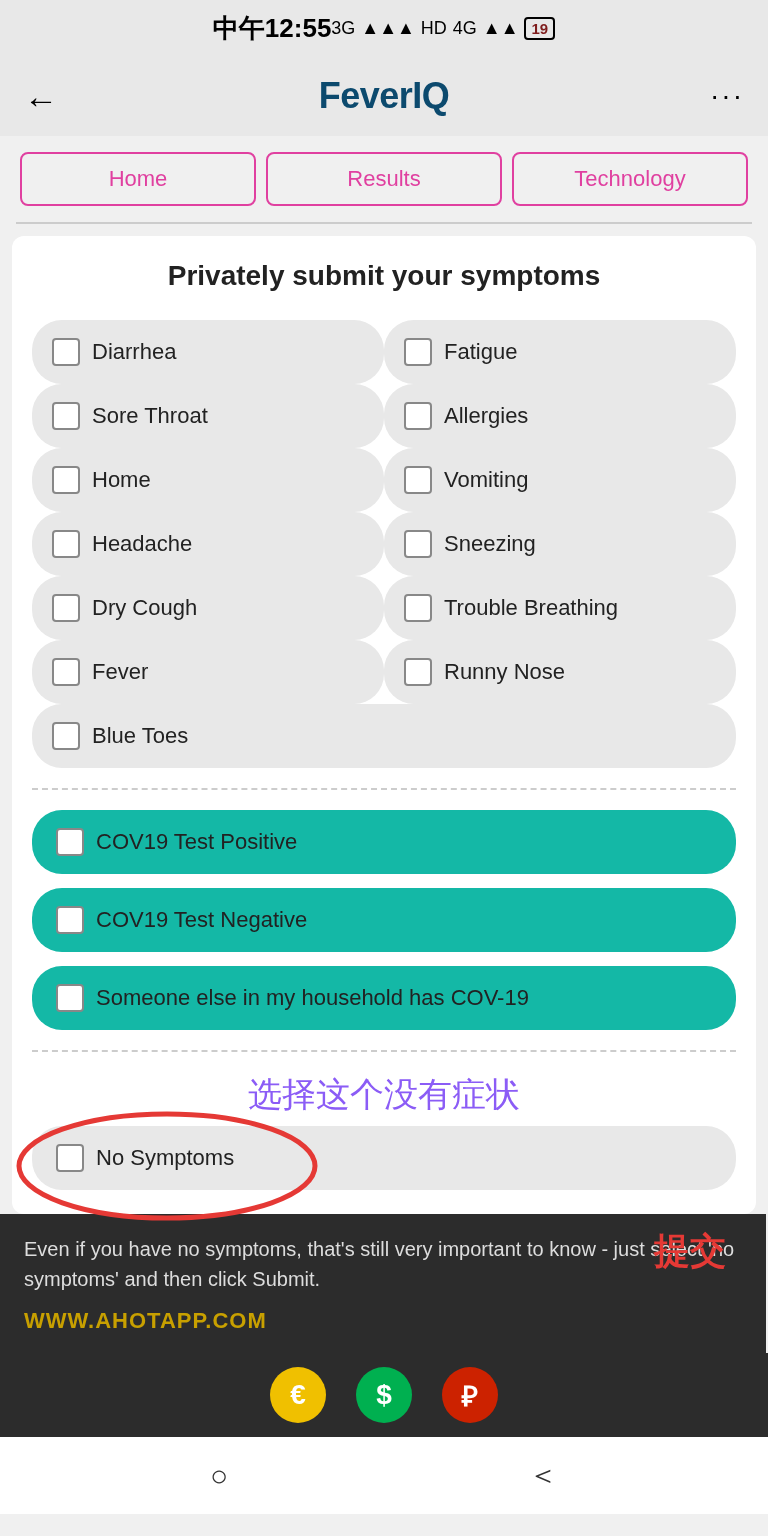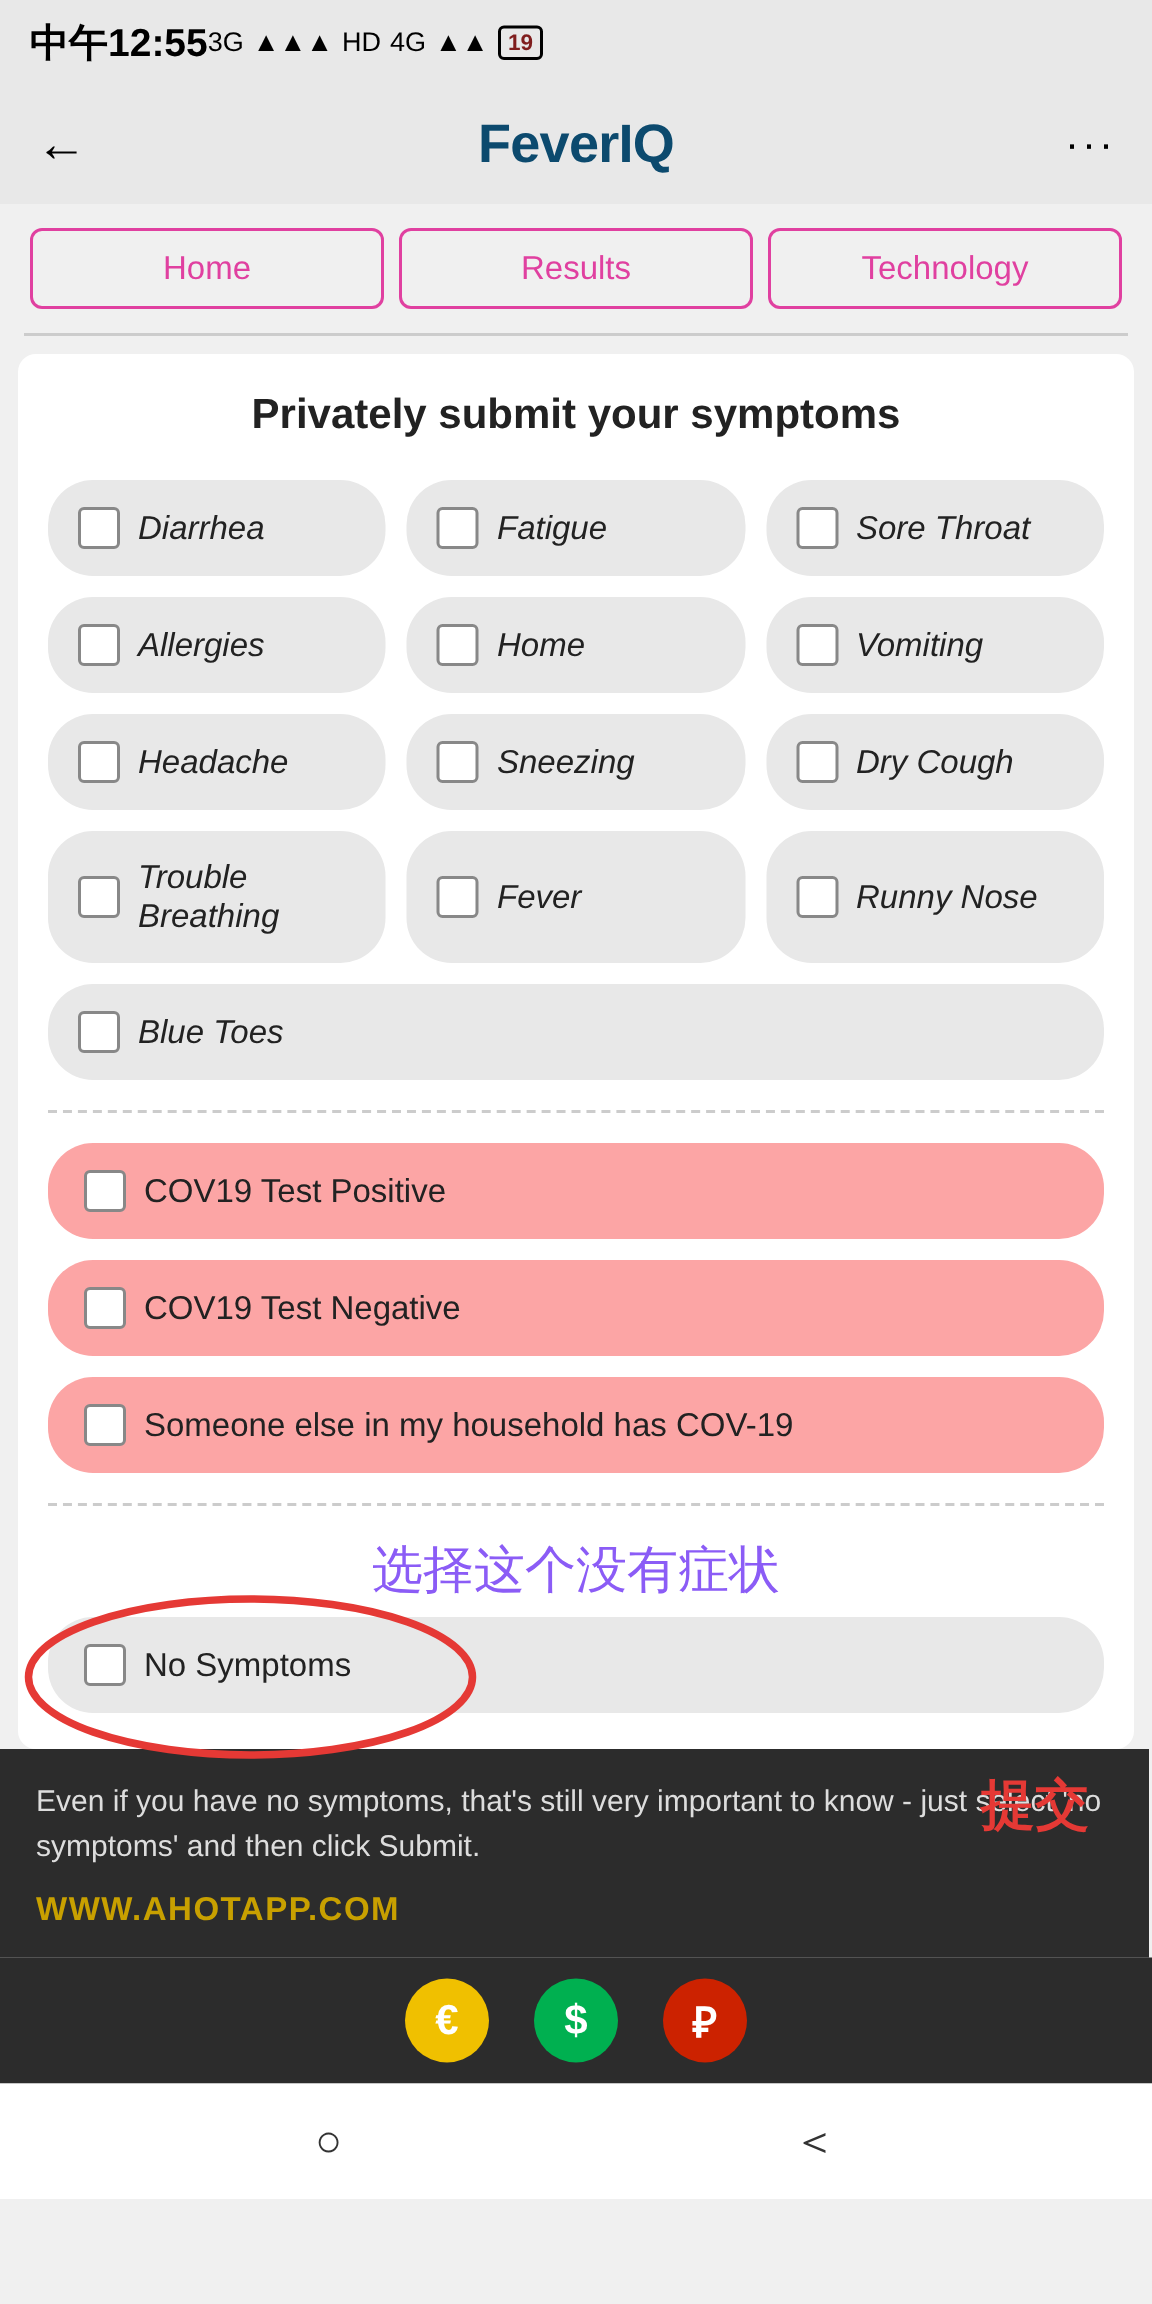--- a/index.html
+++ b/index.html
@@ -9,21 +9,21 @@
       min-height: 1536px;
       font-family: -apple-system, BlinkMacSystemFont, 'Helvetica Neue', Arial, sans-serif;
       background: #f0f0f0;
       overflow-x: hidden;
     }
 
     
     .status-bar {
       background: #e8e8e8;
       display: flex;
-      justify-content: flex-start;
+      justify-content: center;
       align-items: center;
       padding: 10px 20px;
       height: 56px;
     }
     .status-time {
       font-size: 26px;
       font-weight: 600;
       color: #000;
     }
     .status-icons {
@@ -108,23 +108,21 @@
       font-size: 28px;
       font-weight: 700;
       color: #222;
       text-align: center;
       margin-bottom: 28px;
     }
 
     
     .symptom-grid {
       display: grid;
-      grid-template-columns: 1fr 1fr 1fr;
-      gap: 14px;
-      font-style: italic;
+      grid-template-columns: 1fr 1fr;
     }
     .symptom-item {
       background: #e8e8e8;
       border-radius: 30px;
       display: flex;
       align-items: center;
       gap: 12px;
       padding: 18px 20px;
       cursor: pointer;
     }
@@ -152,21 +150,21 @@
       margin: 20px 0;
     }
 
     
     .test-options {
       display: flex;
       flex-direction: column;
       gap: 14px;
     }
     .test-item {
-      background: #fca5a5;
+      background: #14b8a6;
       border-radius: 30px;
       display: flex;
       align-items: center;
       gap: 12px;
       padding: 18px 24px;
       cursor: pointer;
     }
     .test-label {
       font-size: 22px;
       color: #222;

